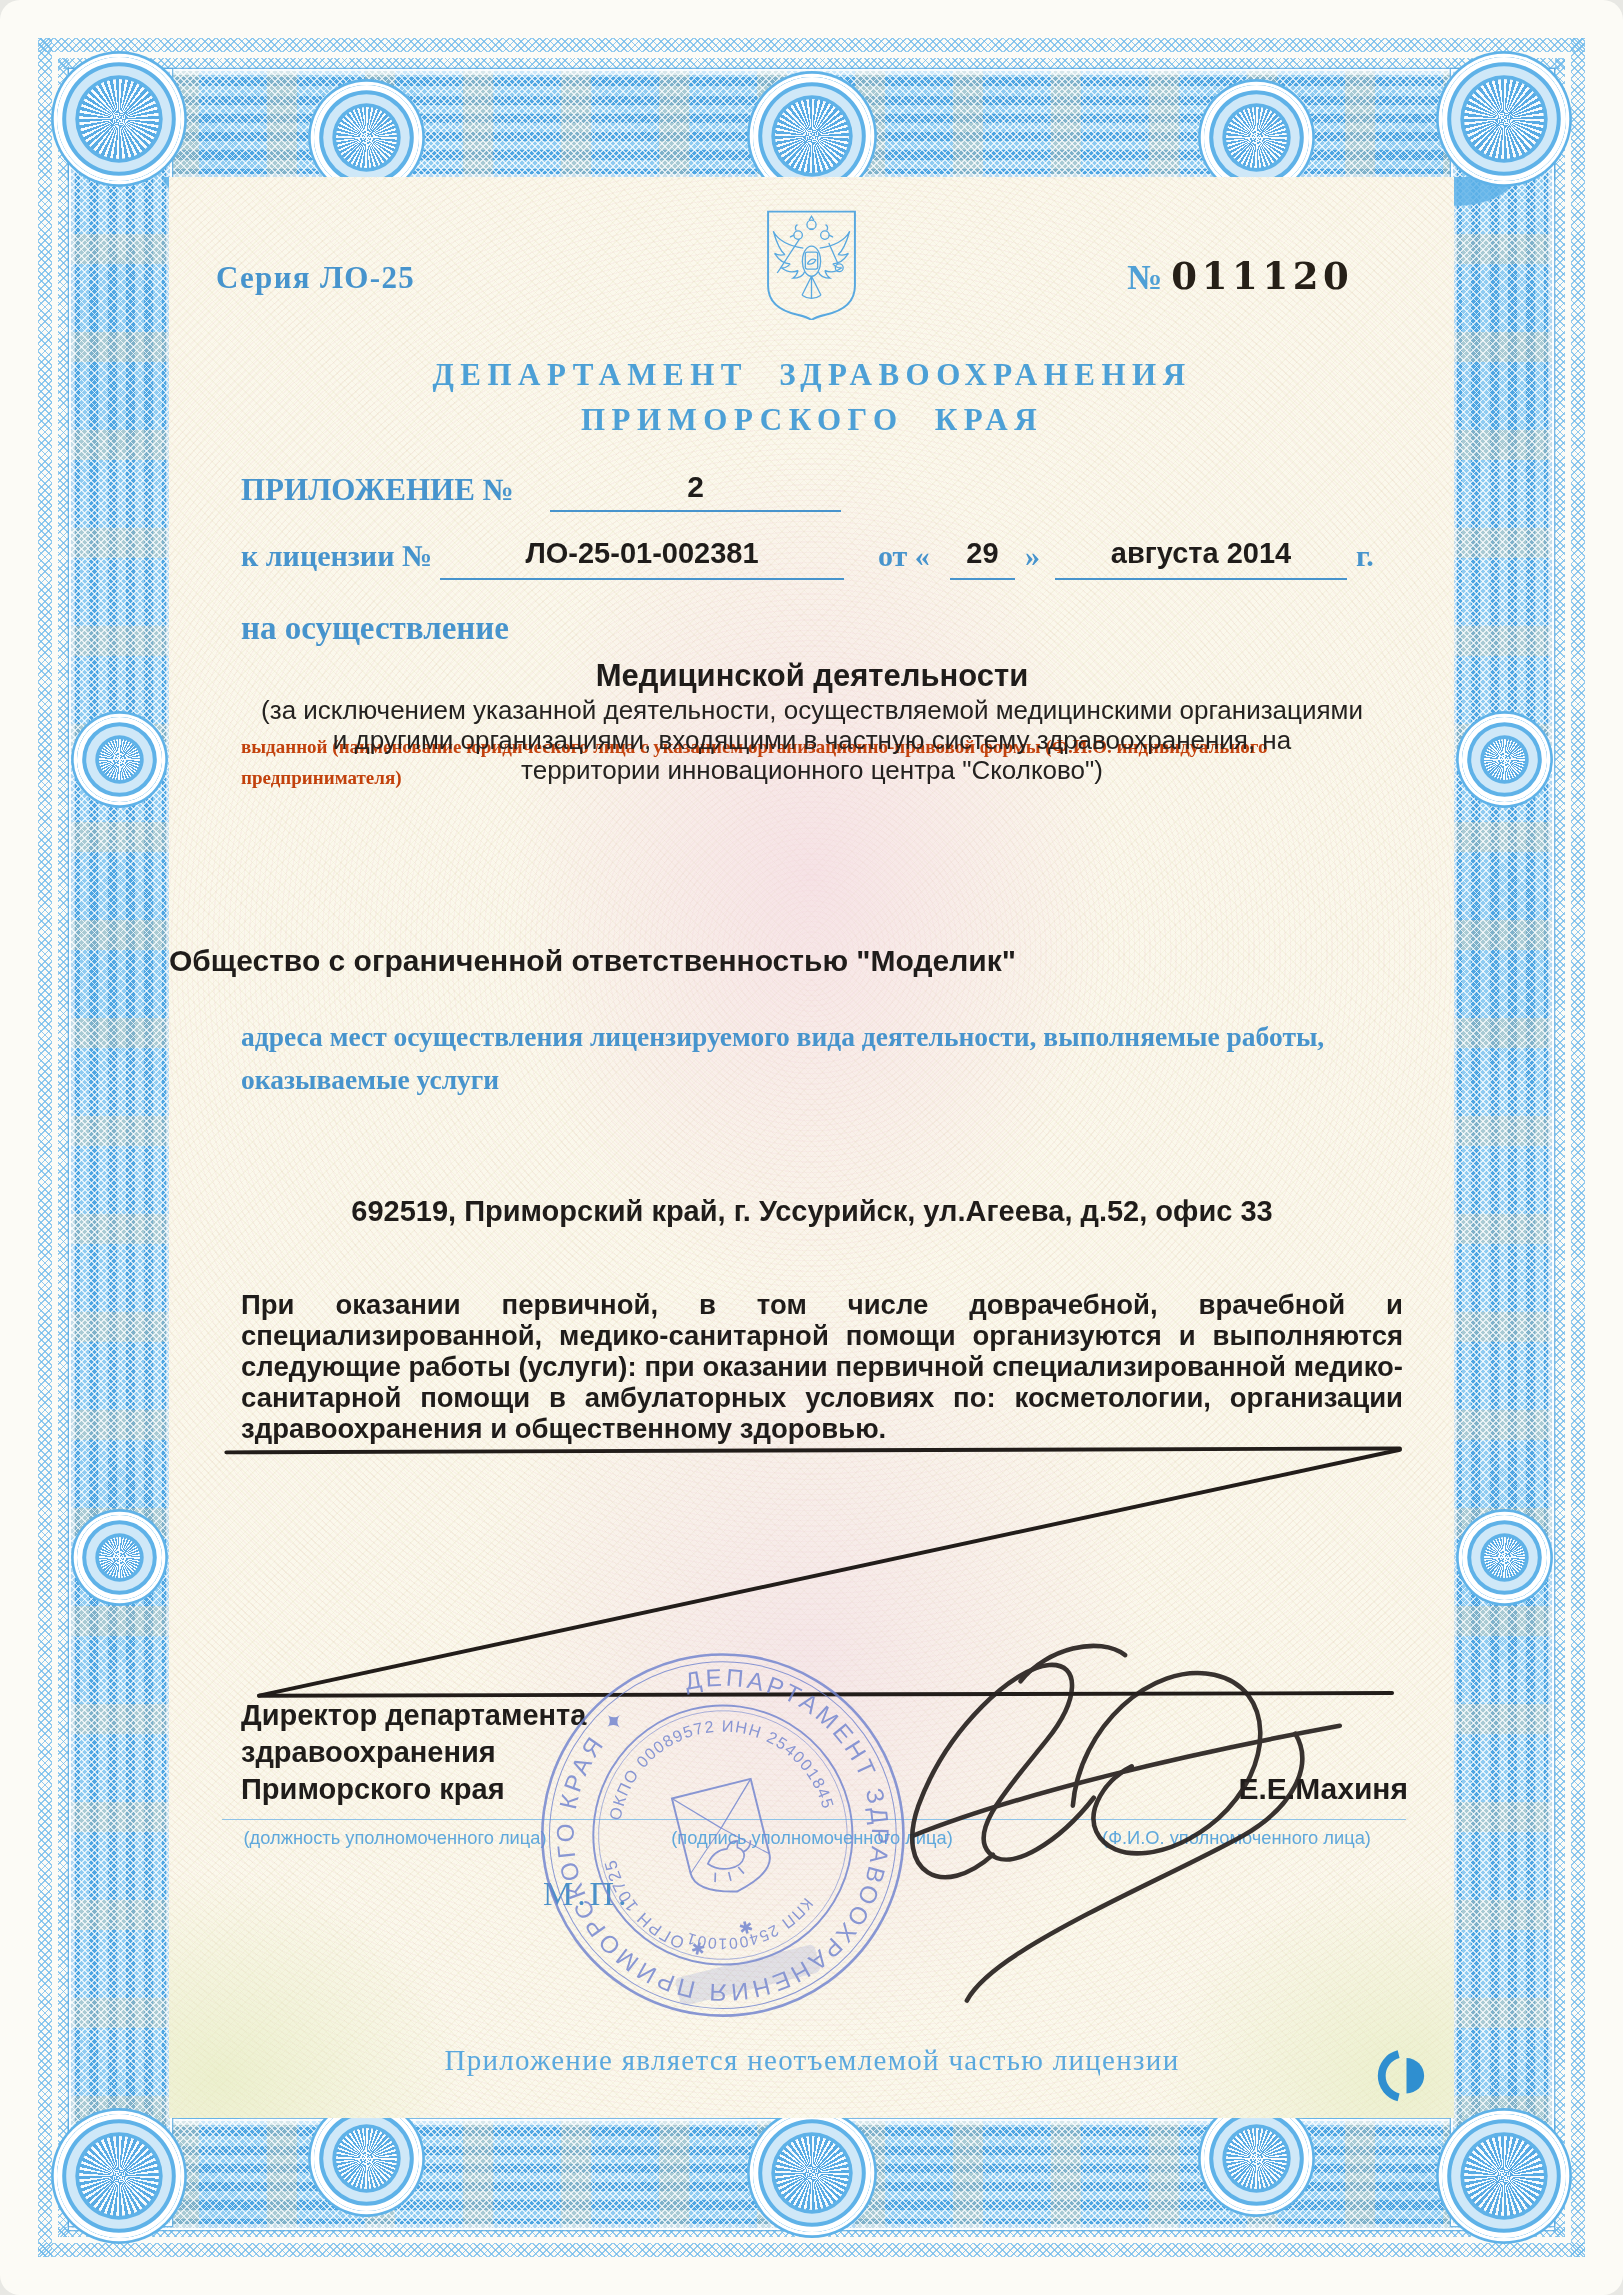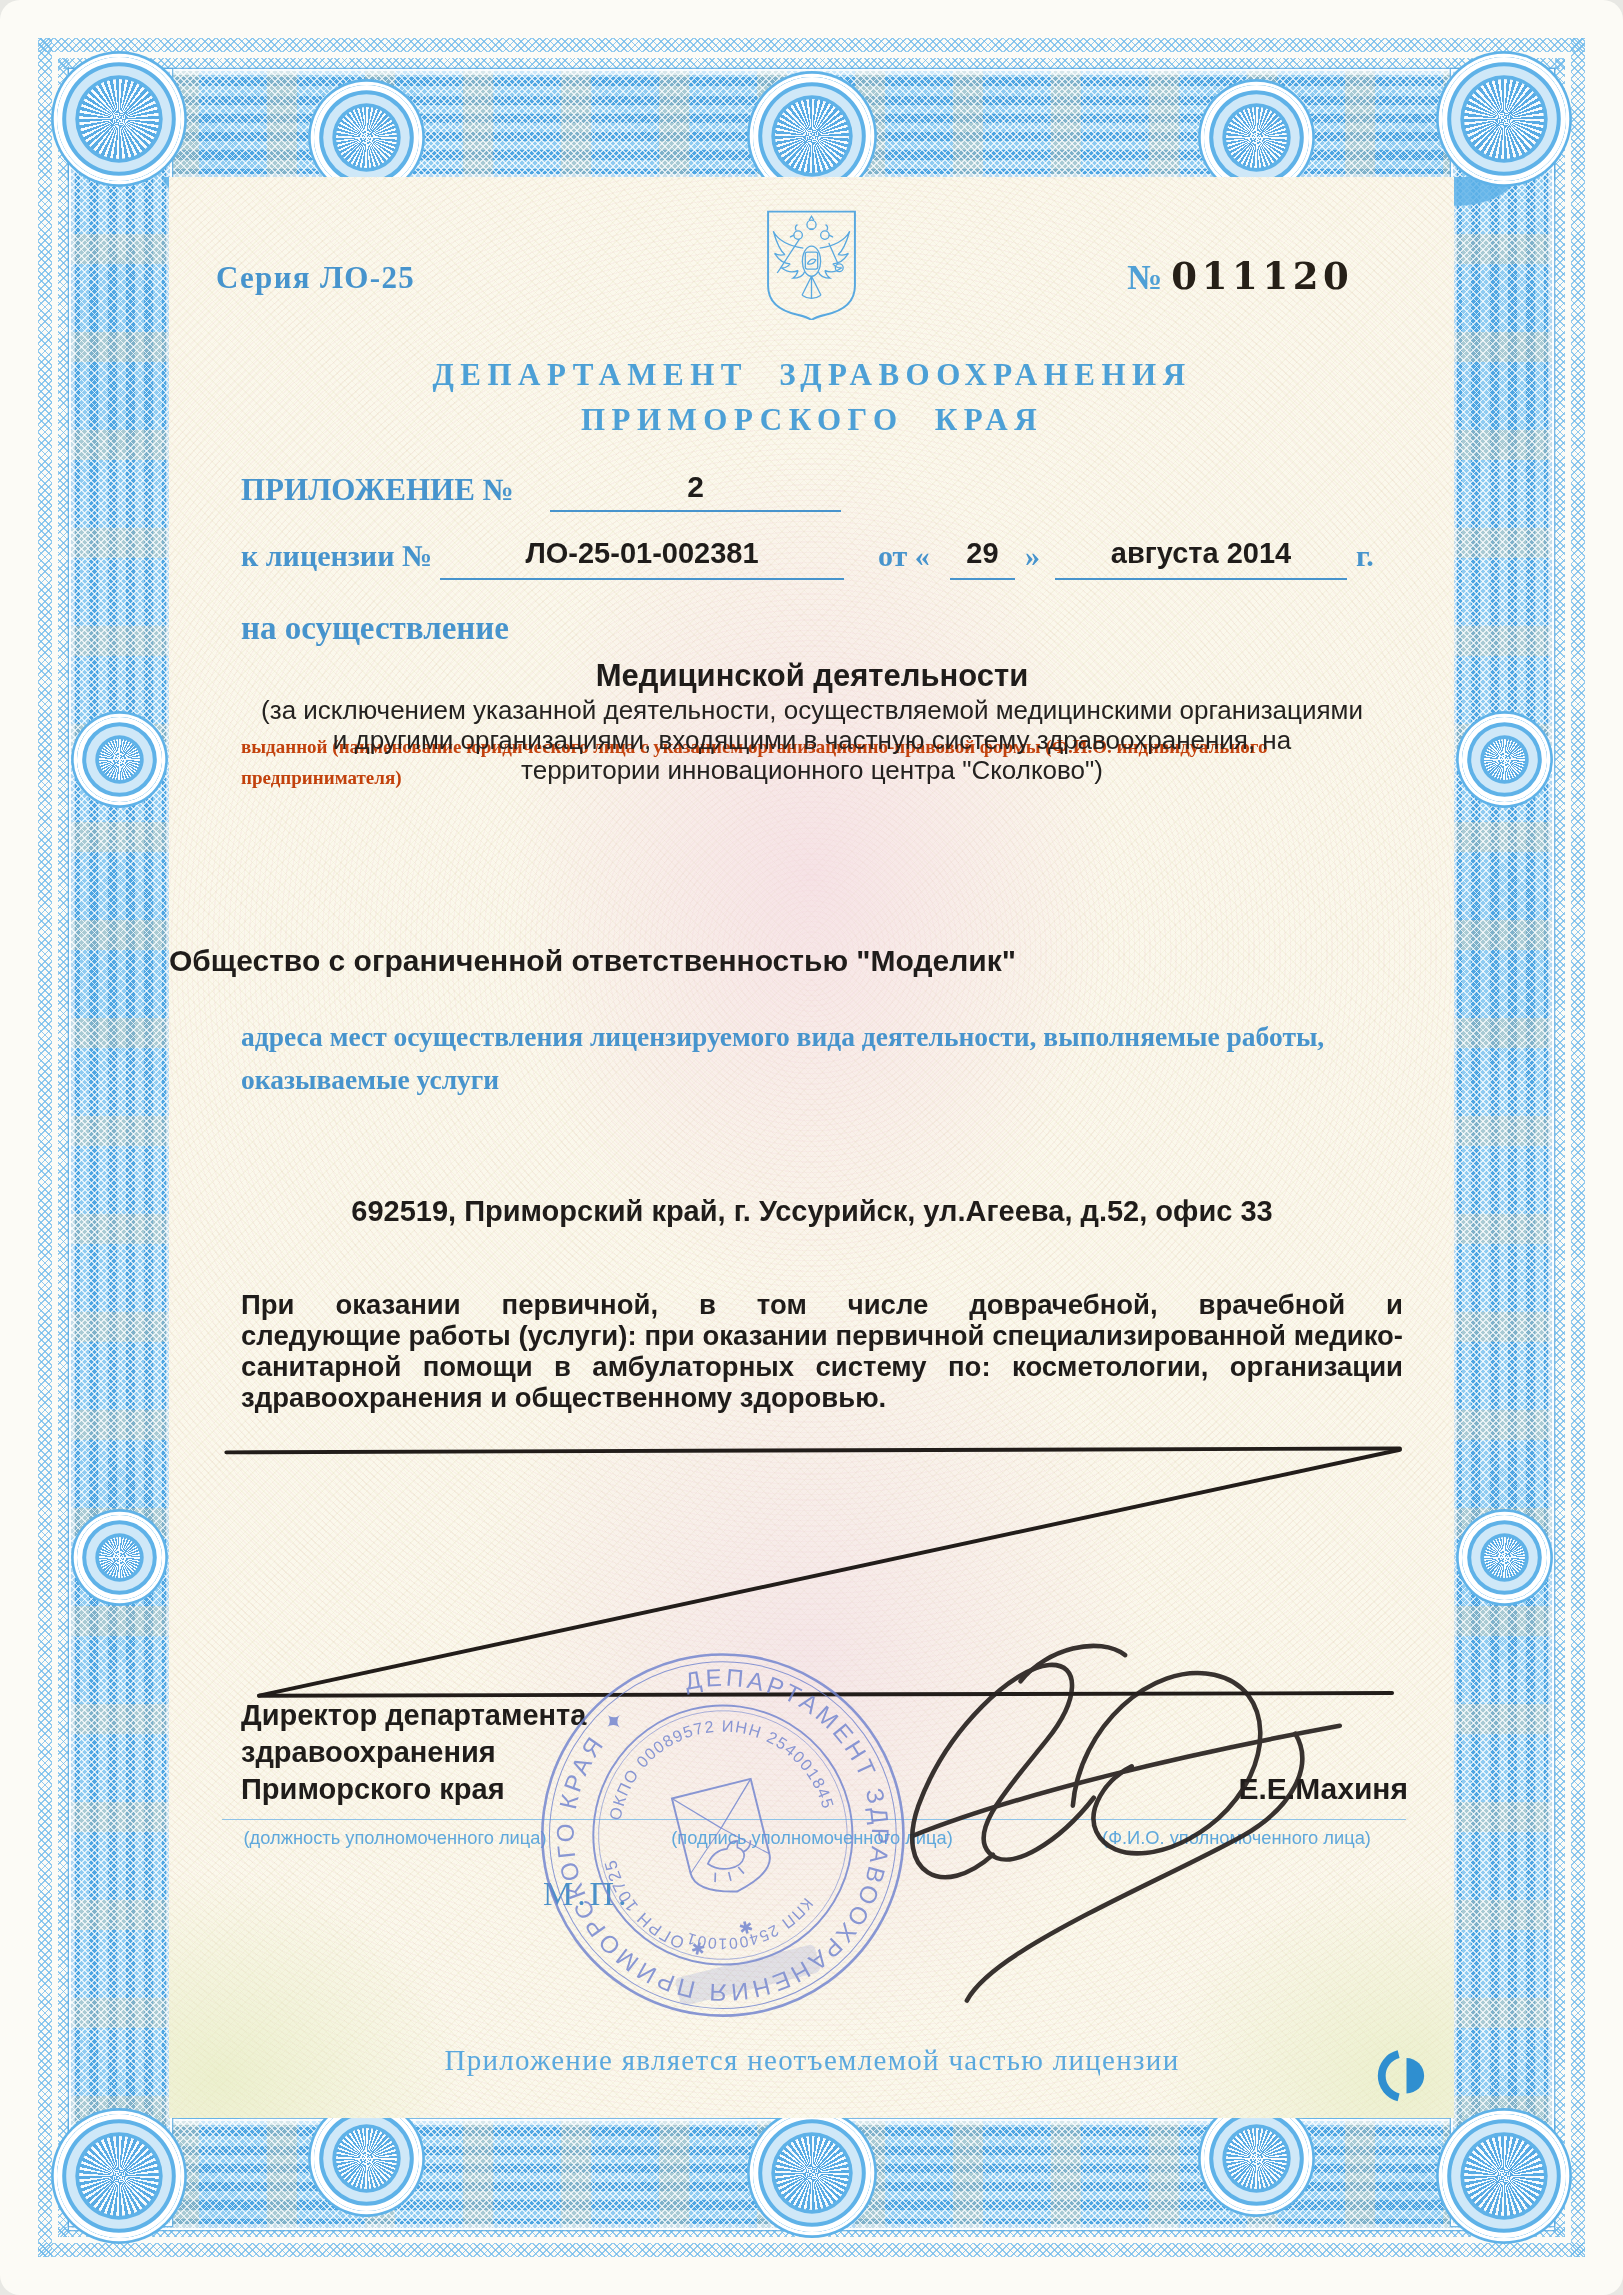--- a/index.html
+++ b/index.html
@@ -197,22 +197,23 @@
   <div class="abs hint hint2">предпринимателя)</div>
 
   <div class="abs black-sans org">Общество с ограниченной ответственностью "Моделик"</div>
 
   <div class="abs blue-serif addr-hint addr-hint1">адреса мест осуществления лицензируемого вида деятельности, выполняемые работы,</div>
   <div class="abs blue-serif addr-hint addr-hint2">оказываемые услуги</div>
   <div class="abs black-sans address">692519, Приморский край, г. Уссурийск, ул.Агеева, д.52, офис 33</div>
 
   <div class="abs black-sans works">
     <span class="jline">При оказании первичной, в том числе доврачебной, врачебной и</span>
+    <span class="jline">специализированной, медико-санитарной помощи организуются и выполняются</span>
     <span class="jline">следующие работы (услуги): при оказании первичной специализированной медико-</span>
-    <span class="jline">санитарной помощи в амбулаторных систему по: косметологии, организации</span>
+    <span class="jline">санитарной помощи в амбулаторных условиях по: косметологии, организации</span>
     <span class="jline jline-last">здравоохранения и общественному здоровью.</span>
   </div>
 
   <div class="abs black-sans sigpos">
     <div>Директор департамента</div>
     <div>здравоохранения</div>
     <div>Приморского края</div>
   </div>
   <div class="abs black-sans signame">Е.Е.Махиня</div>
   <div class="abs sigrule"></div>

